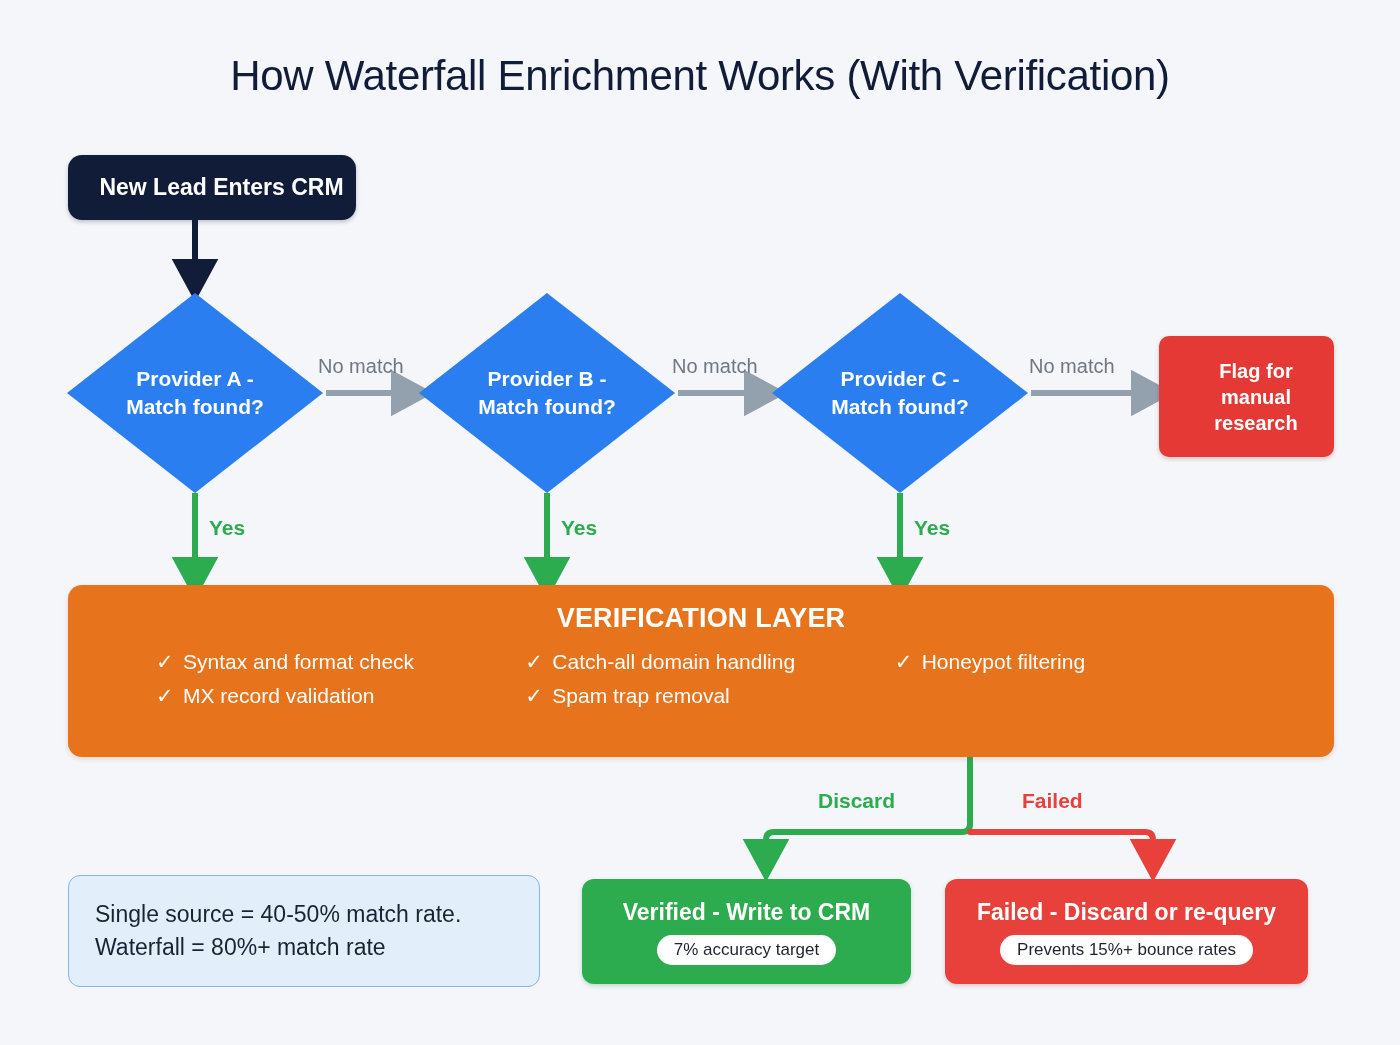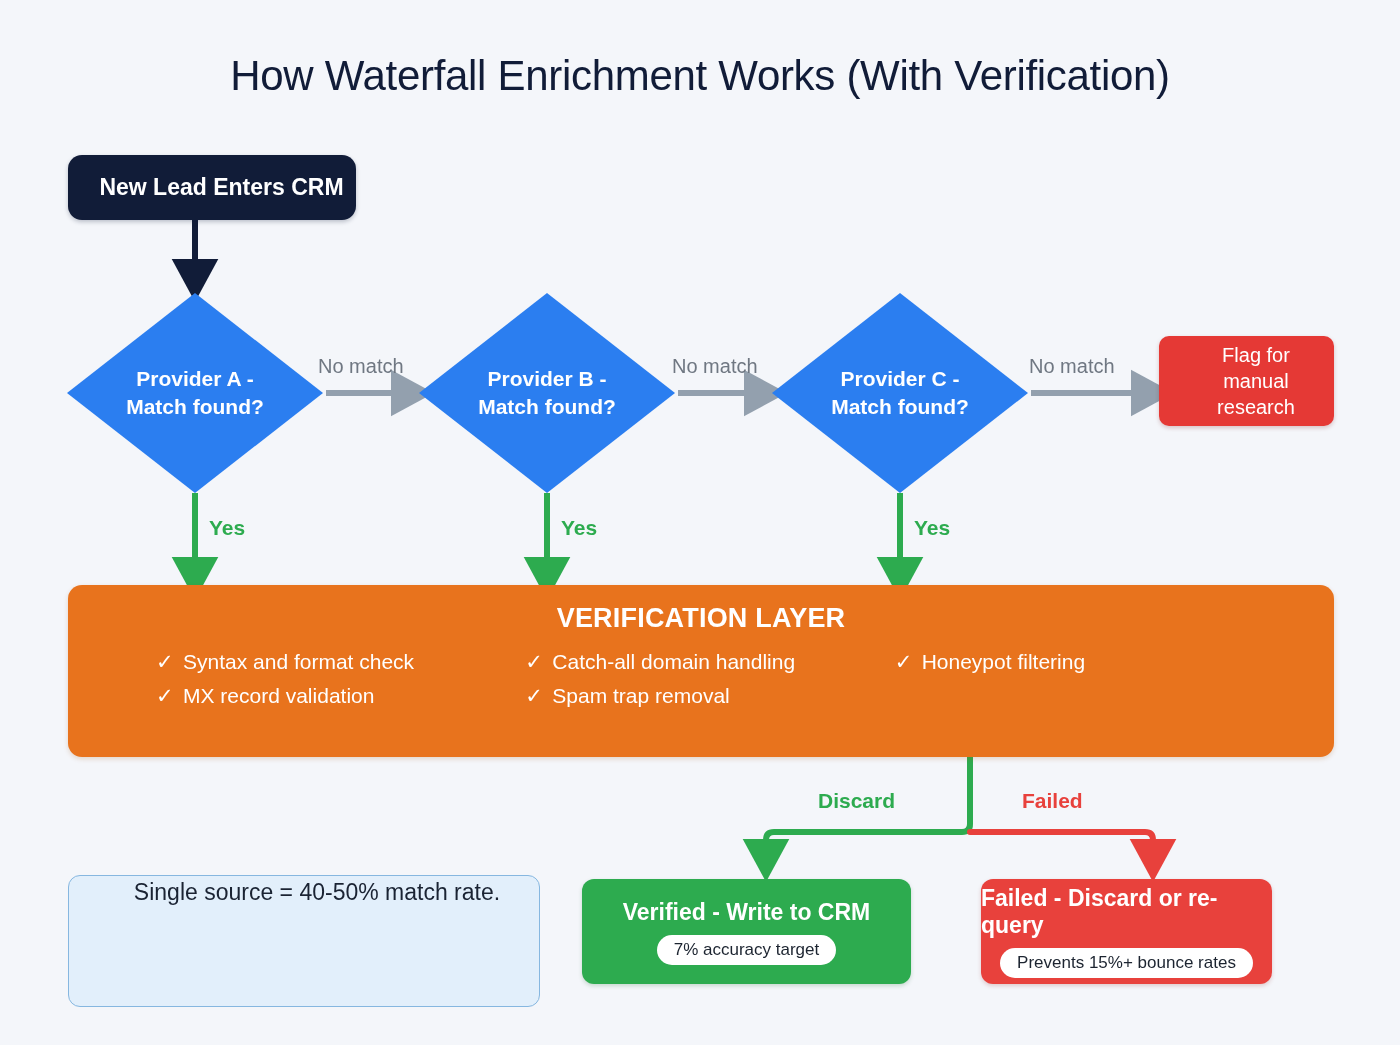--- a/index.html
+++ b/index.html
@@ -87,25 +87,25 @@
   }
   #diamond-a { left: 67px;  top: 293px; }
   #diamond-b { left: 419px; top: 293px; }
   #diamond-c { left: 772px; top: 293px; }
 
   
   #flag-node {
     left: 1159px;
     top: 336px;
     width: 175px;
-    height: 90px;
+    height: 121px;
     background: #e53935;
     color: #ffffff;
     font-size: 20px;
-    font-weight: normal;
+    font-weight: bold;
     line-height: 1.3;
     border-radius: 10px;
     box-shadow: 0 2px 4px rgba(120,20,20,0.22);
   }
 
   
   #verification-layer {
     position: absolute;
     left: 68px;
     top: 585px;
@@ -146,26 +146,27 @@
     font-size: 21px;
     color: #ffffff;
   }
 
   
   #note-box {
     position: absolute;
     left: 68px;
     top: 875px;
     width: 472px;
-    height: 132px;
+    height: 112px;
     background: #e2effb;
     border: 1.5px solid #86b7e0;
     border-radius: 12px;
     box-sizing: border-box;
     display: flex;
+    flex-direction: column;
     justify-content: center;
     padding-left: 26px;
   }
   .note-line {
     font-size: 23px;
     color: #1a2333;
     line-height: 1.42;
   }
 
   
@@ -181,23 +182,23 @@
   }
   #verified-node {
     left: 582px;
     top: 879px;
     width: 329px;
     height: 105px;
     background: #2dab4f;
     box-shadow: 0 2px 4px rgba(20,100,40,0.2);
   }
   #failed-node {
-    left: 981px;
+    left: 945px;
     top: 879px;
-    width: 291px;
+    width: 363px;
     height: 105px;
     background: #e8413c;
     box-shadow: 0 2px 4px rgba(140,30,25,0.2);
   }
   .outcome-title {
     font-size: 23px;
     font-weight: bold;
     margin-bottom: 9px;
   }
   .outcome-pill {
@@ -366,20 +367,21 @@
           <span class="ver-check">✓</span>
           <span>Honeypot filtering</span>
         </div>
       </div>
 
     </div>
   </div>
 
   <div id="note-box">
     <div class="note-line">Single source = 40-50% match rate.</div>
+    <div class="note-line">Waterfall = 80%+ match rate</div>
   </div>
 
   <div class="outcome" id="verified-node">
     <div class="outcome-title">Verified - Write to CRM</div>
     <div class="outcome-pill">7% accuracy target</div>
   </div>
 
   <div class="outcome" id="failed-node">
     <div class="outcome-title">Failed - Discard or re-query</div>
     <div class="outcome-pill">Prevents 15%+ bounce rates</div>

